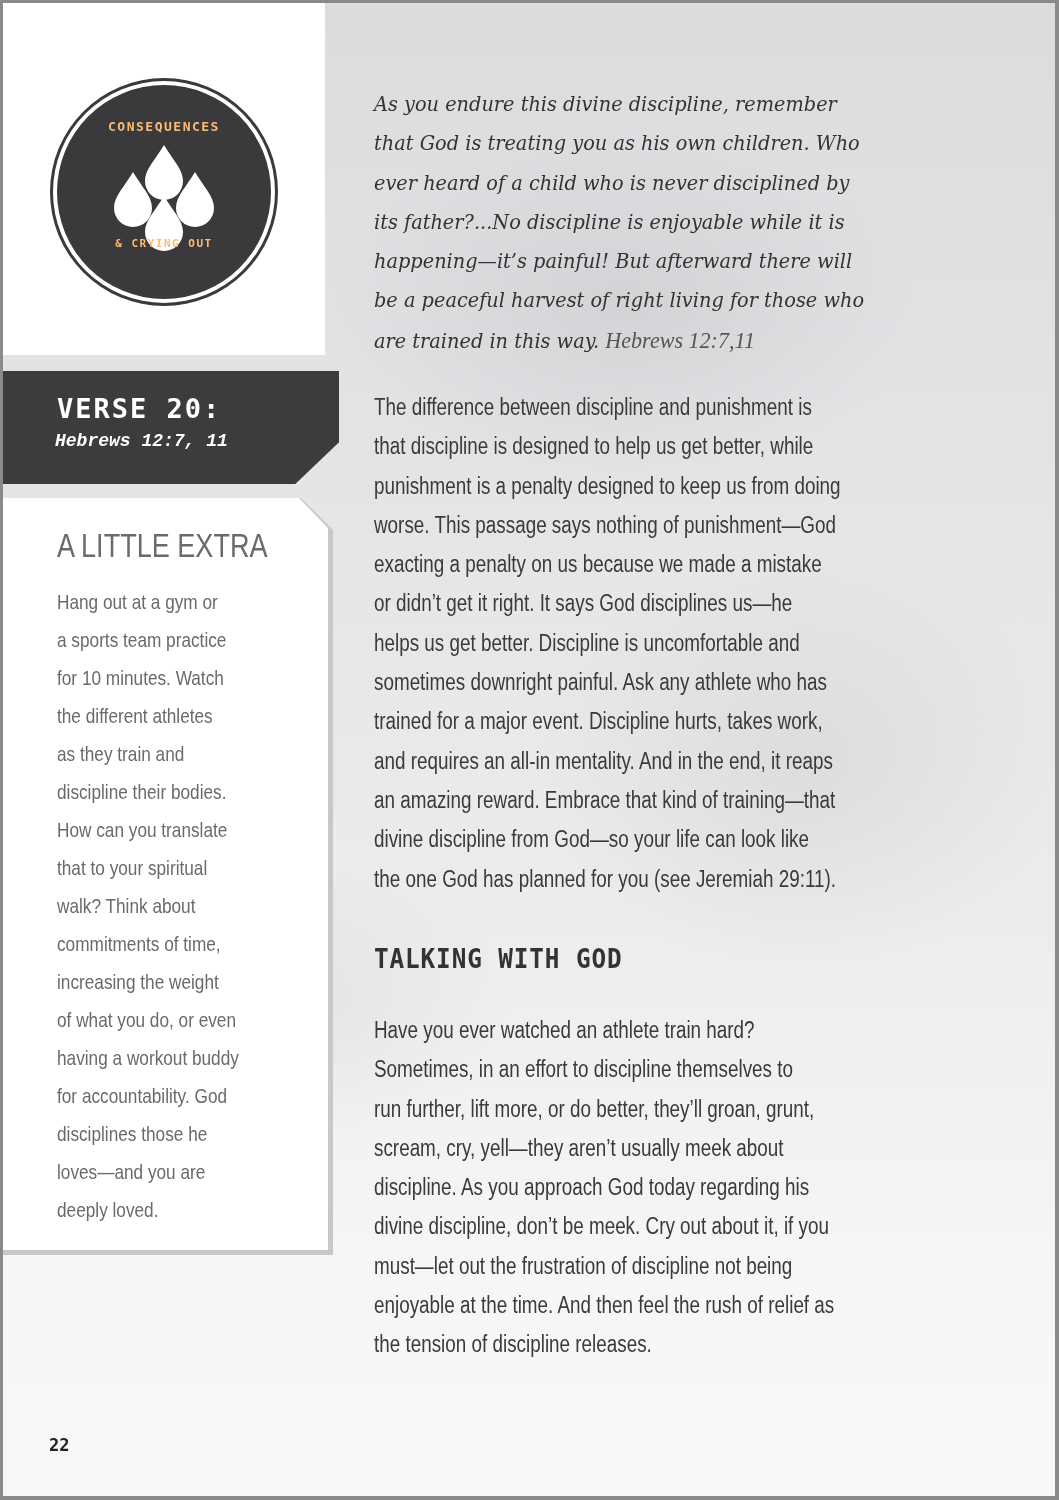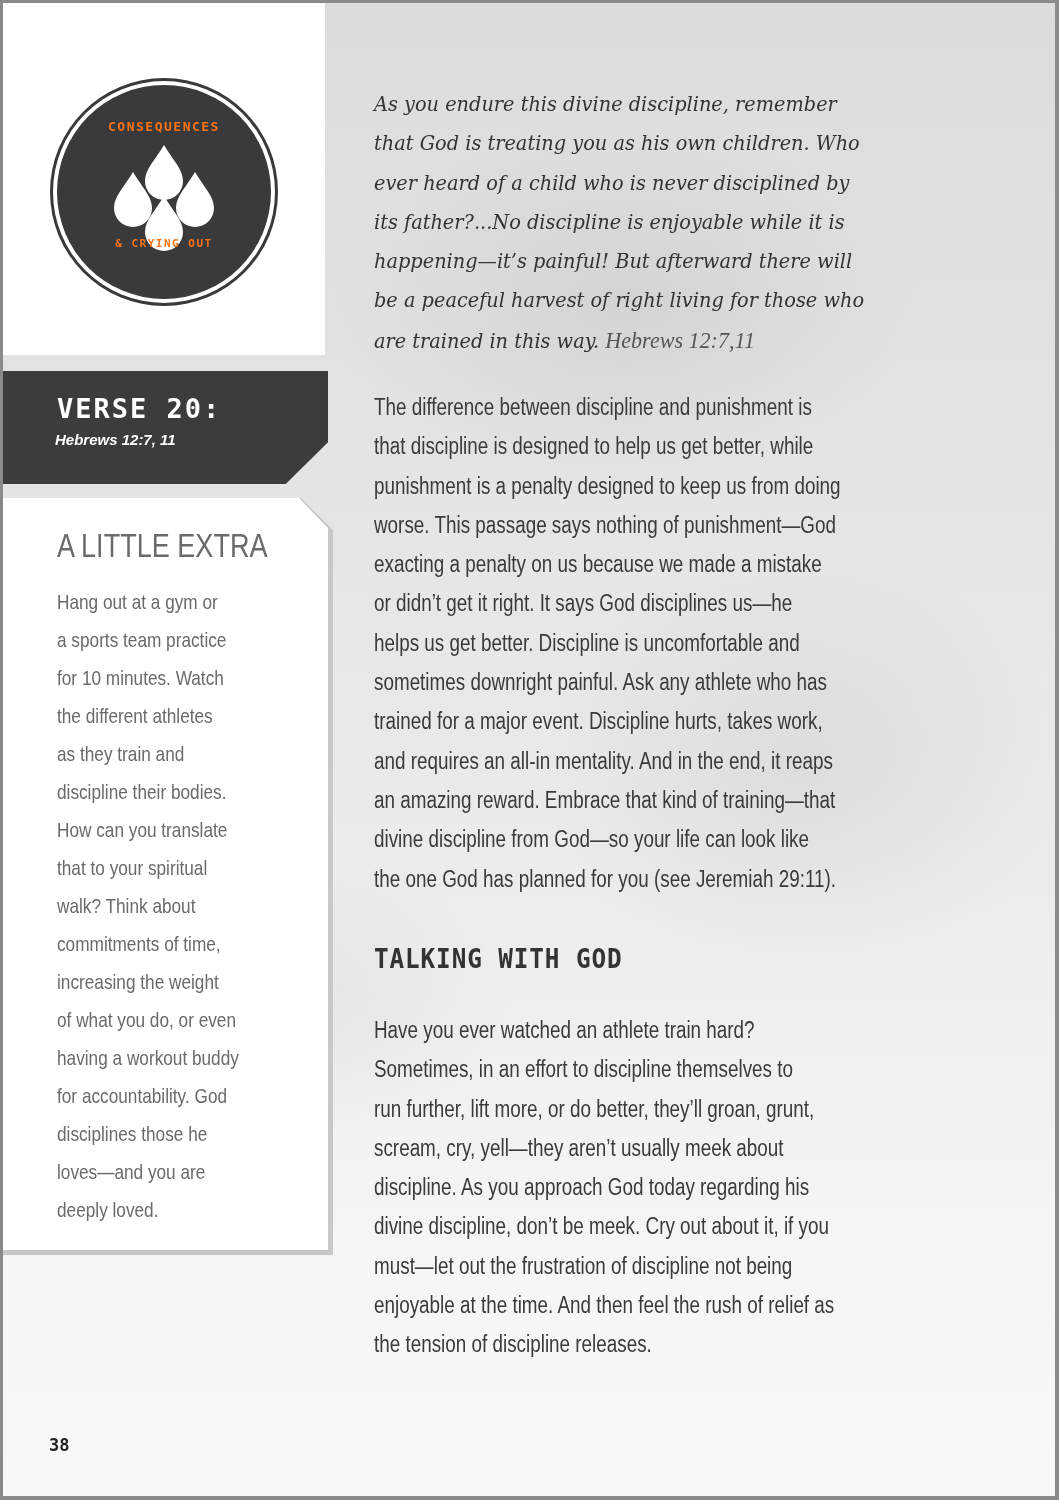--- a/index.html
+++ b/index.html
@@ -20,40 +20,41 @@
   .logo-panel {
     position: absolute; left: 0; top: 0; width: 322px; height: 352px; background: #ffffff;
   }
   .badge {
     position: absolute; left: 54px; top: 82px; width: 214px; height: 214px;
     border-radius: 50%; background: #3a3a3c;
     box-shadow: 0 0 0 4px #ffffff, 0 0 0 7px #3a3a3c;
   }
   .badge-top, .badge-bottom {
     position: absolute; left: 0; width: 100%; text-align: center;
-    color: #f97316; font-family: "DejaVu Sans Mono", monospace; font-weight: bold;
+    color: #fdba74; font-family: "DejaVu Sans Mono", monospace; font-weight: bold;
     letter-spacing: 1.5px;
   }
   .badge-top { top: 34px; font-size: 13px; }
   .badge-bottom { top: 152px; font-size: 11px; }
   .drops { position: absolute; left: 0; top: 0; width: 214px; height: 214px; }
 
   
   .verse-banner {
     position: absolute; left: 0; top: 368px; width: 325px; height: 113px;
     background: #3c3c3e;
     clip-path: polygon(0 0, 100% 0, 100% 63%, 87% 100%, 0 100%);
+    padding-left: 11px;
   }
   .verse-label {
     position: absolute; left: 54px; top: 22px; color: #ffffff;
     font-family: "DejaVu Sans Mono", monospace; font-weight: bold; font-size: 27px; letter-spacing: 2px;
   }
   .verse-ref {
     position: absolute; left: 52px; top: 60px; color: #ffffff;
-    font-family: Liberation Sans, sans-serif; font-style: italic; font-weight: bold; font-size: 15px;
+    font-family: Liberation Mono, monospace; font-style: italic; font-weight: bold; font-size: 18px;
   }
 
   
   .extra-box {
     position: absolute; left: 0; top: 495px; width: 325px; height: 752px; background: #ffffff;
     clip-path: polygon(0 0, 296px 0, 325px 30px, 325px 100%, 0 100%);
   }
   .extra-shadow {
     position: absolute; left: 0; top: 495px; width: 330px; height: 757px; background: #c8c8c8;
     clip-path: polygon(0 0, 298px 0, 330px 32px, 330px 100%, 0 100%);
@@ -179,14 +180,14 @@
     <div>Sometimes, in an effort to discipline themselves to</div>
     <div>run further, lift more, or do better, they’ll groan, grunt,</div>
     <div>scream, cry, yell—they aren’t usually meek about</div>
     <div>discipline. As you approach God today regarding his</div>
     <div>divine discipline, don’t be meek. Cry out about it, if you</div>
     <div>must—let out the frustration of discipline not being</div>
     <div>enjoyable at the time. And then feel the rush of relief as</div>
     <div>the tension of discipline releases.</div>
   </div>
 
-  <div class="page-number">38</div>
+  <div class="page-number">22</div>
 </div>
 
 </body></html>

